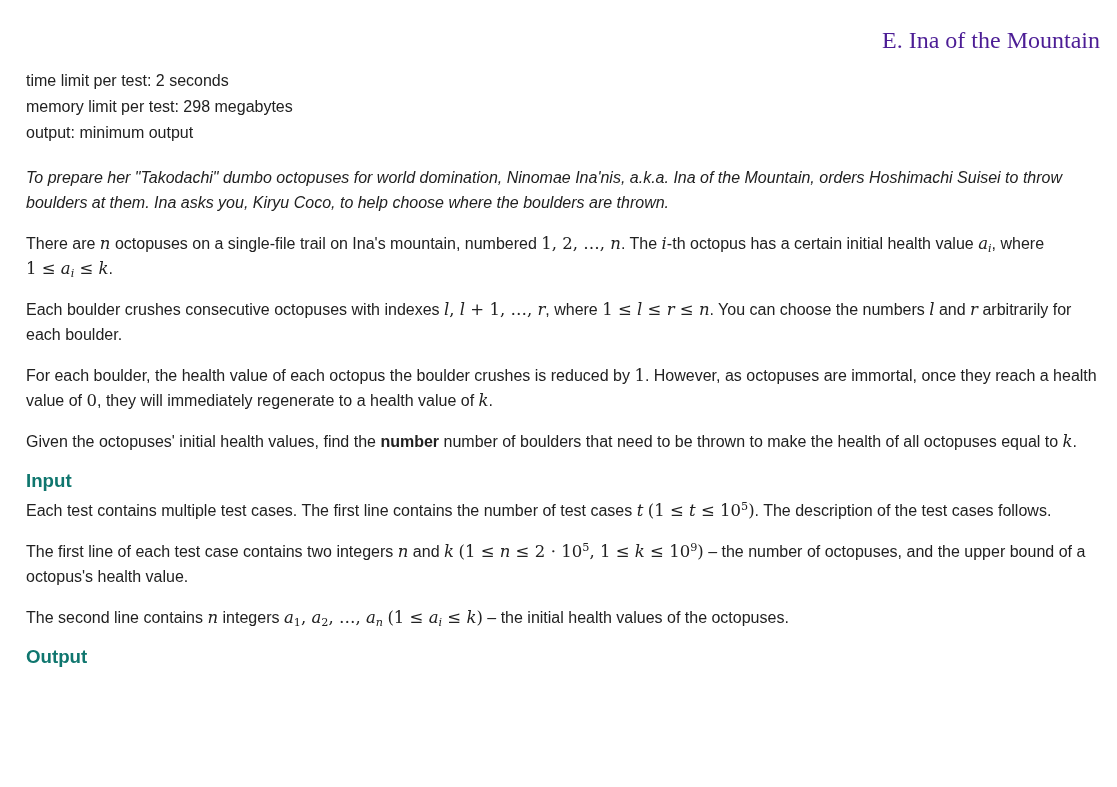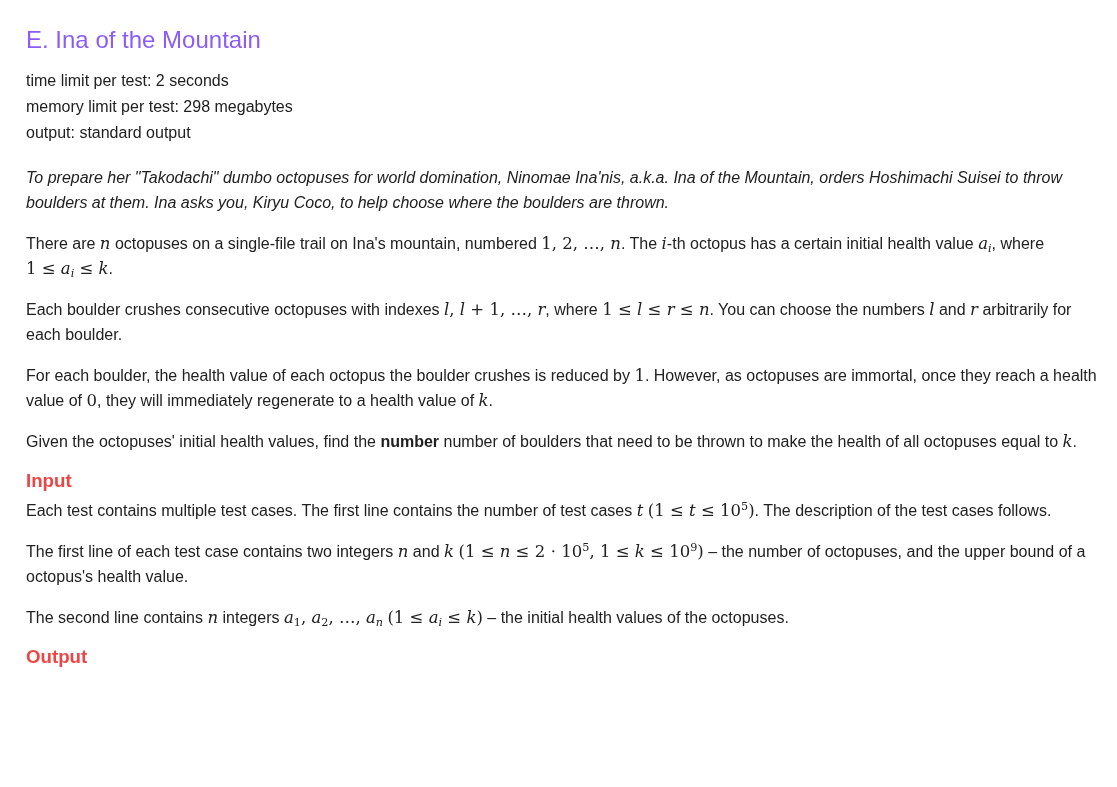--- a/index.html
+++ b/index.html
@@ -12,46 +12,47 @@
   }
   body {
     font-family: "Liberation Sans", sans-serif;
     font-size: 16px;
     color: #212121;
   }
   .page {
     padding: 14px 17px 0 26px;
   }
   .problem-title {
-    text-align: left;
+    text-align: right;
     font-size: 24px;
     line-height: 28px;
     margin: 12px 0 14px 0;
-    color: #8b5cf6;
+    color: #4c1d95;
+    font-family: Liberation Serif, serif;
   }
   .meta-block {
     text-align: left;
     margin-bottom: 19px;
   }
   .meta-line {
     line-height: 26px;
   }
   .statement p {
     margin: 0 0 16px 0;
     line-height: 25px;
   }
   .statement p.legend {
     font-style: italic;
   }
   .section-title {
     font-weight: bold;
     font-size: 18.7px;
     line-height: 22px;
     margin: 2px 0 6px 0;
-    color: #ef4444;
+    color: #0f766e;
   }
   
   .math {
     font-family: "DejaVu Serif", serif;
     font-size: 16.5px;
     white-space: nowrap;
   }
   .math .mi { font-style: italic; }
   .math .mn { font-style: normal; }
   .math sub, .math sup {
@@ -62,21 +63,21 @@
   .math sub { vertical-align: -0.25em; }
 </style>
 </head>
 <body>
 
 <div class="page">
   <div class="problem-title">E. Ina of the Mountain</div>
   <div class="meta-block">
     <div class="meta-line">time limit per test: 2 seconds</div>
     <div class="meta-line">memory limit per test: 298 megabytes</div>
-    <div class="meta-line">output: standard output</div>
+    <div class="meta-line">output: minimum output</div>
   </div>
   <div class="statement" id="statement-body">
       <p class="legend">To prepare her "Takodachi" dumbo octopuses for world domination, Ninomae Ina'nis, a.k.a. Ina of the Mountain, orders Hoshimachi Suisei to throw boulders at them. Ina asks you, Kiryu Coco, to help choose where the boulders are thrown.</p>
       <p>There are <span class="math"><span class="mi">n</span></span> octopuses on a single-file trail on Ina's mountain, numbered <span class="math"><span class="mn">1</span><span class="mn">,</span><span class="mn"> </span><span class="mn">2</span><span class="mn">,</span><span class="mn"> </span><span class="mn">…</span><span class="mn">,</span><span class="mn"> </span><span class="mi">n</span></span>. The <span class="math"><span class="mi">i</span></span>-th octopus has a certain initial health value <span class="math"><span class="mi">a</span><sub><span class="mi">i</span></sub></span>, where <span class="math"><span class="mn">1</span><span class="mn"> </span><span class="mn">≤</span><span class="mn"> </span><span class="mi">a</span><sub><span class="mi">i</span></sub><span class="mn"> </span><span class="mn">≤</span><span class="mn"> </span><span class="mi">k</span></span>.</p>
       <p>Each boulder crushes consecutive octopuses with indexes <span class="math"><span class="mi">l</span><span class="mn">,</span><span class="mn"> </span><span class="mi">l</span><span class="mn"> </span><span class="mn">+</span><span class="mn"> </span><span class="mn">1</span><span class="mn">,</span><span class="mn"> </span><span class="mn">…</span><span class="mn">,</span><span class="mn"> </span><span class="mi">r</span></span>, where <span class="math"><span class="mn">1</span><span class="mn"> </span><span class="mn">≤</span><span class="mn"> </span><span class="mi">l</span><span class="mn"> </span><span class="mn">≤</span><span class="mn"> </span><span class="mi">r</span><span class="mn"> </span><span class="mn">≤</span><span class="mn"> </span><span class="mi">n</span></span>. You can choose the numbers <span class="math"><span class="mi">l</span></span> and <span class="math"><span class="mi">r</span></span> arbitrarily for each boulder.</p>
       <p>For each boulder, the health value of each octopus the boulder crushes is reduced by <span class="math"><span class="mn">1</span></span>. However, as octopuses are immortal, once they reach a health value of <span class="math"><span class="mn">0</span></span>, they will immediately regenerate to a health value of <span class="math"><span class="mi">k</span></span>.</p>
       <p>Given the octopuses' initial health values, find the <b>number</b> number of boulders that need to be thrown to make the health of all octopuses equal to <span class="math"><span class="mi">k</span></span>.</p>
       <div class="section-title">Input</div>
       <p>Each test contains multiple test cases. The first line contains the number of test cases <span class="math"><span class="mi">t</span></span> <span class="math"><span class="mn">(</span><span class="mn">1</span><span class="mn"> </span><span class="mn">≤</span><span class="mn"> </span><span class="mi">t</span><span class="mn"> </span><span class="mn">≤</span><span class="mn"> </span><span class="mn">1</span><span class="mn">0</span><sup><span class="mn">5</span></sup><span class="mn">)</span></span>. The description of the test cases follows.</p>
       <p>The first line of each test case contains two integers <span class="math"><span class="mi">n</span></span> and <span class="math"><span class="mi">k</span></span> <span class="math"><span class="mn">(</span><span class="mn">1</span><span class="mn"> </span><span class="mn">≤</span><span class="mn"> </span><span class="mi">n</span><span class="mn"> </span><span class="mn">≤</span><span class="mn"> </span><span class="mn">2</span><span class="mn"> </span><span class="mn">⋅</span><span class="mn"> </span><span class="mn">1</span><span class="mn">0</span><sup><span class="mn">5</span></sup><span class="mn">,</span><span class="mn"> </span><span class="mn">1</span><span class="mn"> </span><span class="mn">≤</span><span class="mn"> </span><span class="mi">k</span><span class="mn"> </span><span class="mn">≤</span><span class="mn"> </span><span class="mn">1</span><span class="mn">0</span><sup><span class="mn">9</span></sup><span class="mn">)</span></span> – the number of octopuses, and the upper bound of a octopus's health value.</p>

